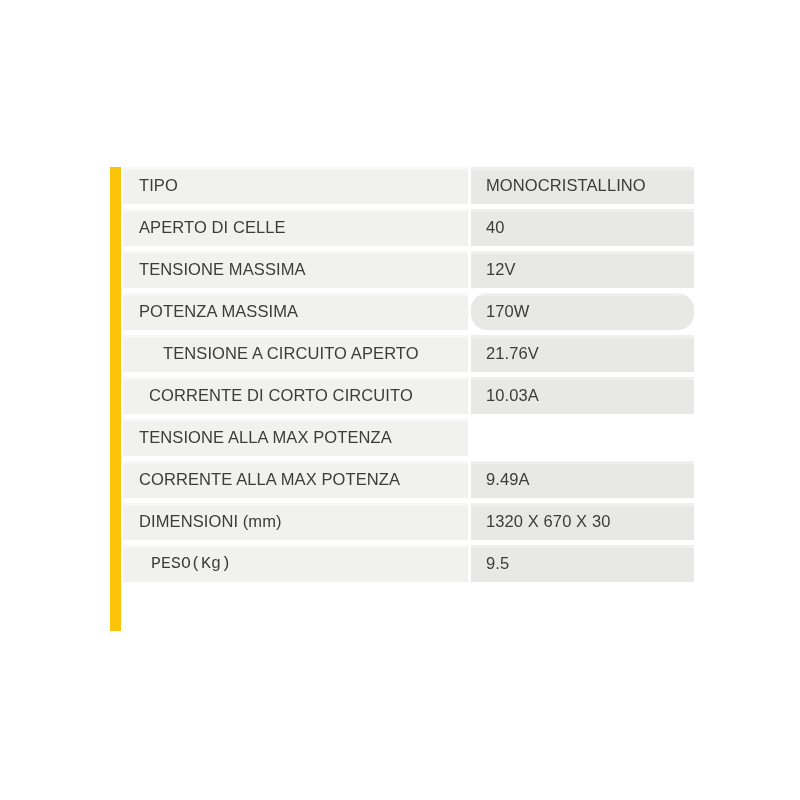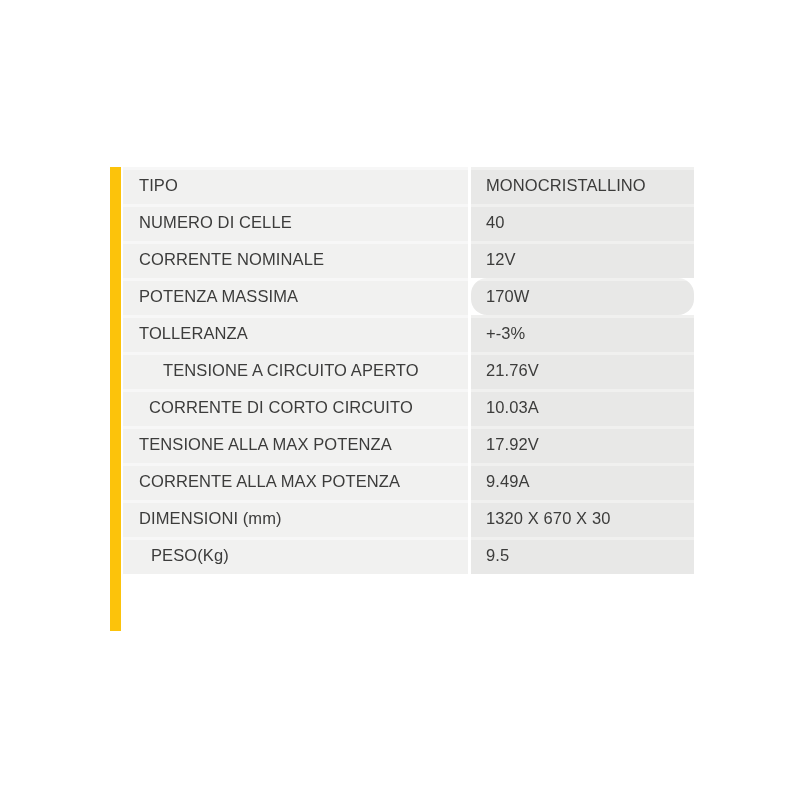--- a/index.html
+++ b/index.html
@@ -21,20 +21,21 @@
     top: 167px;
     width: 11px;
     height: 464px;
   }
   .spec-rows {
     position: absolute;
     left: 123px;
     top: 167px;
     display: flex;
     flex-direction: column;
+    gap: 5px;
   }
   .spec-row {
     display: flex;
     gap: 3px;
     height: 37px;
   }
   .cell {
     display: flex;
     align-items: center;
     box-sizing: border-box;
@@ -63,62 +64,57 @@
 
 <div class="canvas">
   <div class="accent-bar" style="background: rgb(252, 195, 11);"></div>
   <div class="spec-rows">
   <div class="spec-row">
     <div class="cell label" style="color: rgb(60, 60, 59);">TIPO</div>
     <div class="cell value" style="color: rgb(60, 60, 59);">MONOCRISTALLINO</div>
   </div>
 
   <div class="spec-row">
-    <div class="cell label" style="color: rgb(60, 60, 59);">NUMERO DI CELLE</div>
+    <div class="cell label" style="color: rgb(60, 60, 59);">APERTO DI CELLE</div>
     <div class="cell value" style="color: rgb(60, 60, 59);">40</div>
   </div>
 
   <div class="spec-row">
-    <div class="cell label" style="color: rgb(60, 60, 59);">CORRENTE NOMINALE</div>
+    <div class="cell label" style="color: rgb(60, 60, 59);">TENSIONE MASSIMA</div>
     <div class="cell value" style="color: rgb(60, 60, 59);">12V</div>
   </div>
 
   <div class="spec-row">
     <div class="cell label" style="color: rgb(60, 60, 59);">POTENZA MASSIMA</div>
     <div class="cell value" style="color: rgb(60, 60, 59); border-radius: 16px;">170W</div>
   </div>
 
-  <div class="spec-row">
-    <div class="cell label" style="color: rgb(60, 60, 59);">TOLLERANZA</div>
-    <div class="cell value" style="color: rgb(60, 60, 59);">+-3%</div>
-  </div>
 
   <div class="spec-row">
     <div class="cell label" style="color: rgb(60, 60, 59); padding-left: 40px;">TENSIONE A CIRCUITO APERTO</div>
     <div class="cell value" style="color: rgb(60, 60, 59);">21.76V</div>
   </div>
 
   <div class="spec-row">
     <div class="cell label" style="color: rgb(60, 60, 59); padding-left: 26px;">CORRENTE DI CORTO CIRCUITO</div>
     <div class="cell value" style="color: rgb(60, 60, 59);">10.03A</div>
   </div>
 
   <div class="spec-row">
     <div class="cell label" style="color: rgb(60, 60, 59);">TENSIONE ALLA MAX POTENZA</div>
-    <div class="cell value" style="color: rgb(60, 60, 59);">17.92V</div>
   </div>
 
   <div class="spec-row">
     <div class="cell label" style="color: rgb(60, 60, 59);">CORRENTE ALLA MAX POTENZA</div>
     <div class="cell value" style="color: rgb(60, 60, 59);">9.49A</div>
   </div>
 
   <div class="spec-row">
     <div class="cell label" style="color: rgb(60, 60, 59);">DIMENSIONI (mm)</div>
     <div class="cell value" style="color: rgb(60, 60, 59);">1320 X 670 X 30</div>
   </div>
 
   <div class="spec-row">
-    <div class="cell label indent" style="color: rgb(60, 60, 59);">PESO(Kg)</div>
+    <div class="cell label indent" style="color: rgb(60, 60, 59); font-family: Liberation Mono, monospace;">PESO(Kg)</div>
     <div class="cell value" style="color: rgb(60, 60, 59);">9.5</div>
   </div>
 </div>
 </div>
 
 </body></html>

